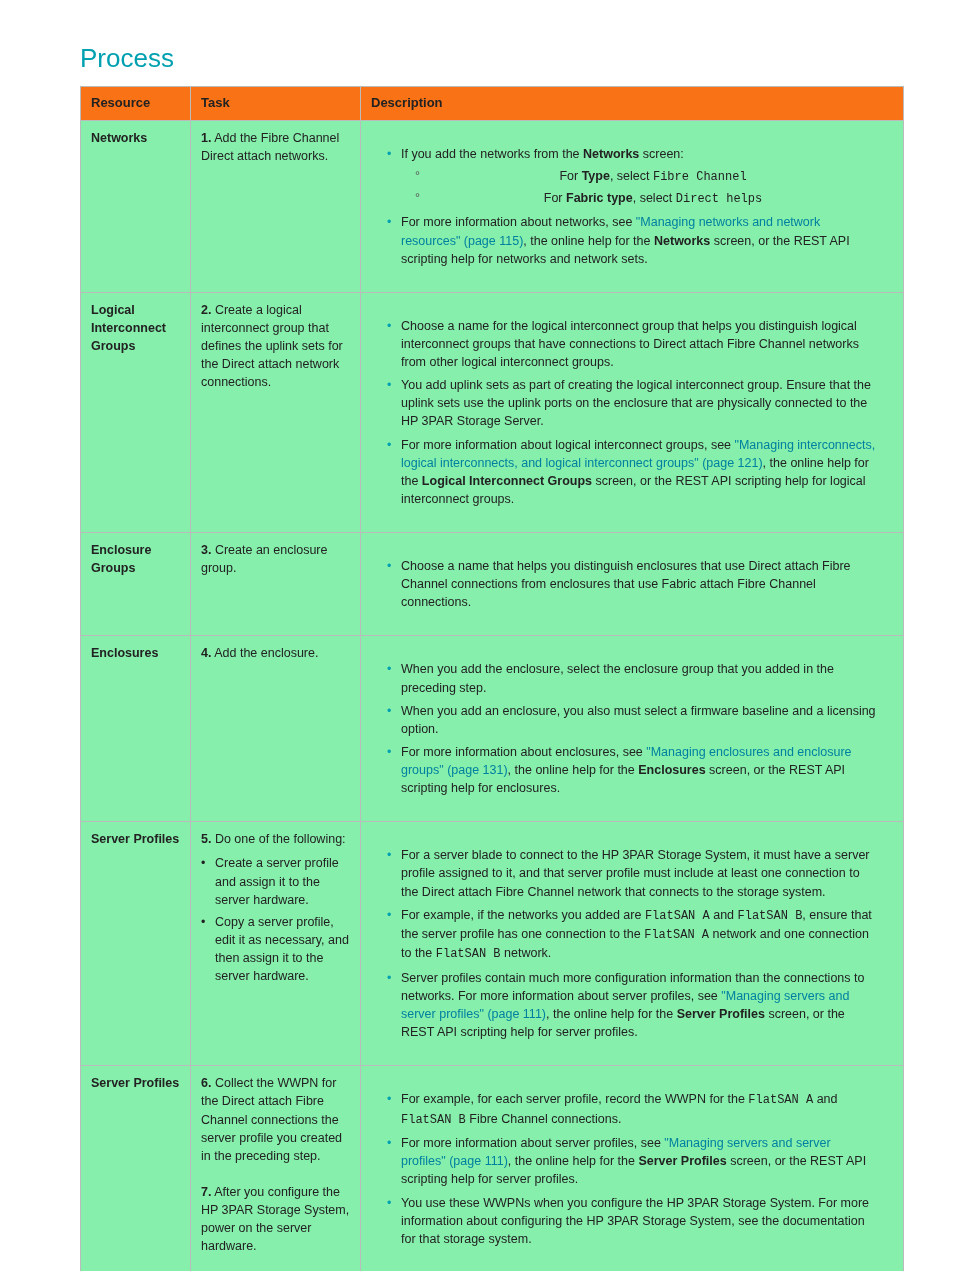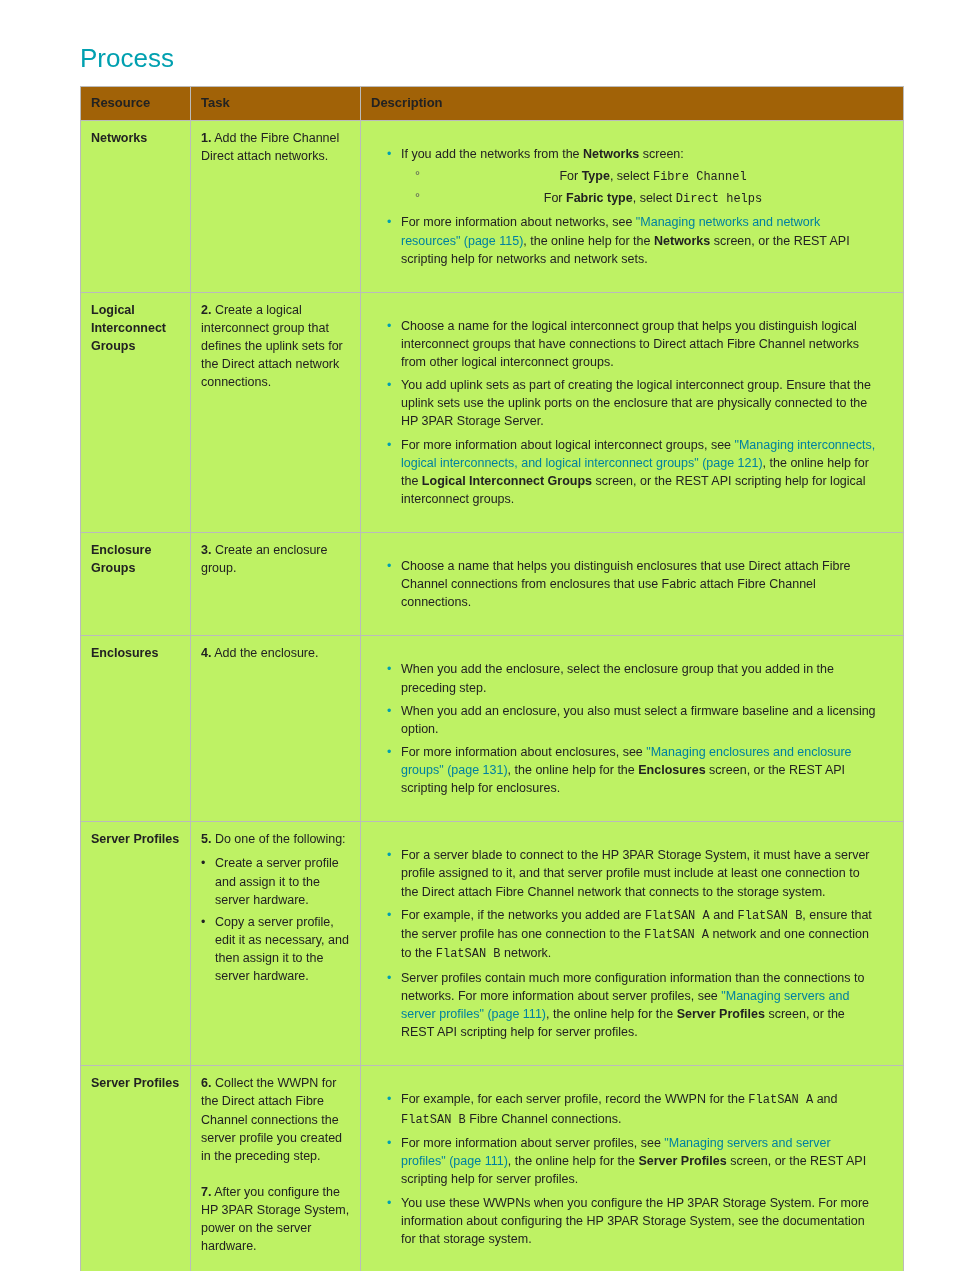--- a/index.html
+++ b/index.html
@@ -16,38 +16,38 @@
       font-size: 26px;
       font-weight: normal;
       margin-bottom: 8px;
     }
     table {
       width: 100%;
       border-collapse: collapse;
       margin-bottom: 30px;
     }
     thead tr {
-      background: #a16207;
+      background: #f97316;
       margin-left: 48px;
     }
     thead th {
       text-align: left;
       padding: 7px 10px;
       font-weight: bold;
       font-size: 13px;
       border: 1px solid #bbb;
     }
     tbody td {
       vertical-align: top;
       padding: 8px 10px;
       border: 1px solid #bbb;
       font-size: 12.5px;
     }
     tbody tr {
-      background: #bef264;
+      background: #86efac;
     }
     .resource-cell {
       font-weight: bold;
       white-space: nowrap;
       width: 110px;
     }
     .task-cell {
       width: 170px;
     }
     .desc-cell {

